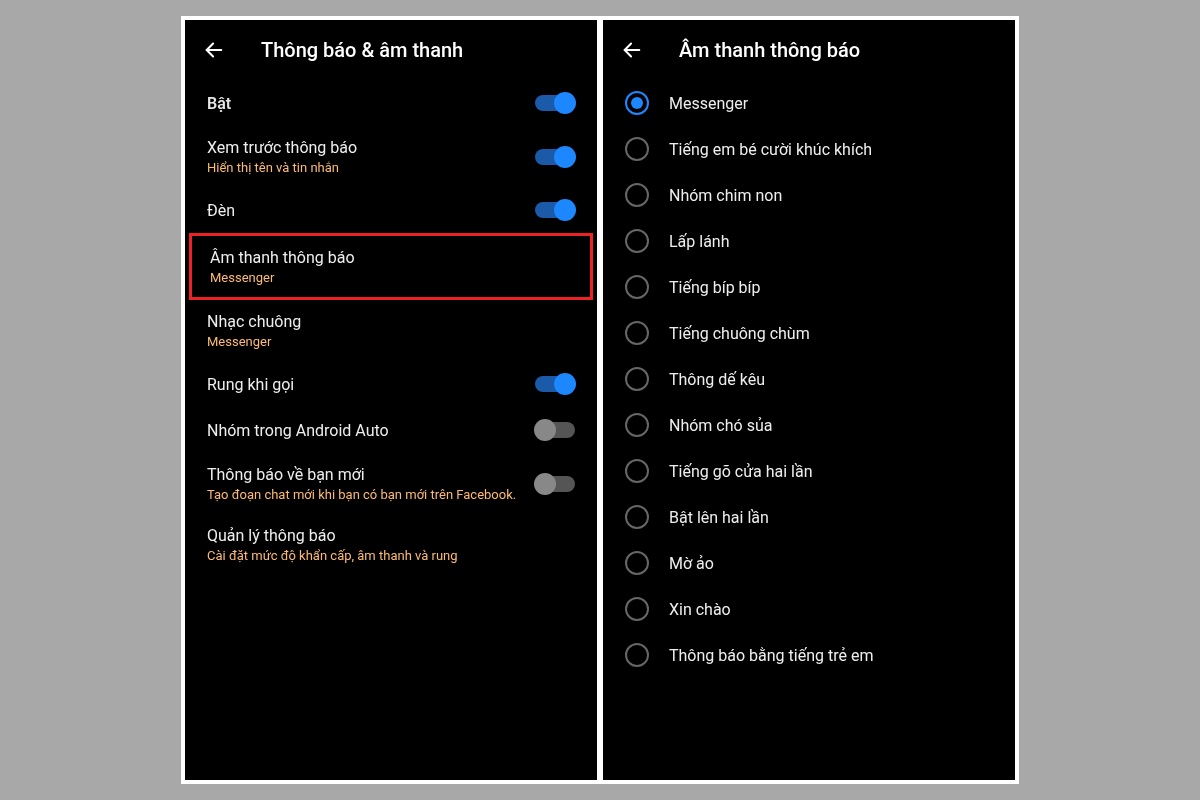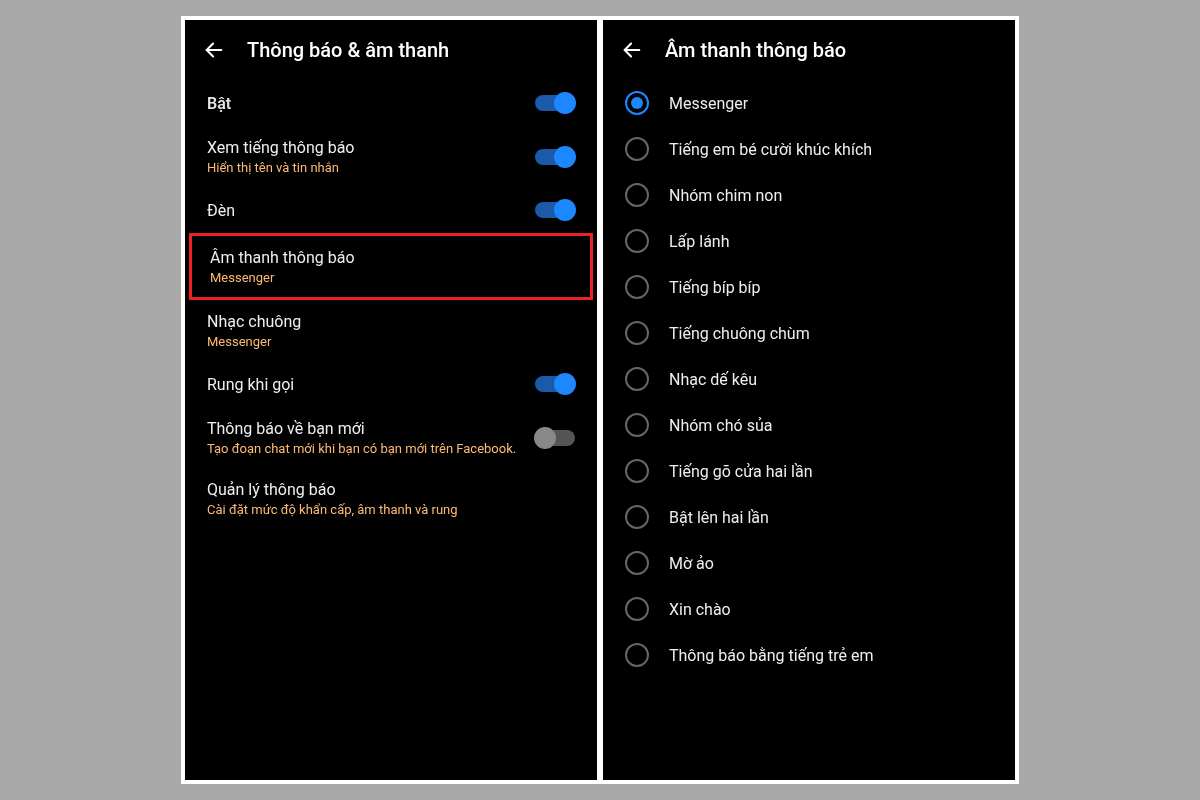--- a/index.html
+++ b/index.html
@@ -23,21 +23,21 @@
     height: 760px;
     background: #000;
     color: #fff;
     overflow: hidden;
     position: relative;
   }
   .header {
     display: flex;
     align-items: center;
     padding: 18px 18px 14px;
-    gap: 22px;
+    gap: 36px;
   }
   .back-arrow {
     width: 22px;
     height: 22px;
     display: flex;
     align-items: center;
     justify-content: center;
     color: #fff;
     cursor: pointer;
   }
@@ -142,21 +142,21 @@
         <div class="row">
           <div class="labels">
             <div class="title bold">Bật</div>
           </div>
           <div class="toggle on">
             <div class="knob"></div>
           </div>
         </div>
         <div class="row">
           <div class="labels">
-            <div class="title">Xem tiếng thông báo</div>
+            <div class="title">Xem trước thông báo</div>
             <div class="subtitle">Hiển thị tên và tin nhắn</div>
           </div>
           <div class="toggle on">
             <div class="knob"></div>
           </div>
         </div>
         <div class="row">
           <div class="labels">
             <div class="title">Đèn</div>
           </div>
@@ -176,20 +176,28 @@
           <div class="labels">
             <div class="title">Nhạc chuông</div>
             <div class="subtitle">Messenger</div>
           </div>
         </div>
         <div class="row">
           <div class="labels">
             <div class="title">Rung khi gọi</div>
           </div>
           <div class="toggle on">
+            <div class="knob"></div>
+          </div>
+        </div>
+        <div class="row">
+          <div class="labels">
+            <div class="title">Nhóm trong Android Auto</div>
+          </div>
+          <div class="toggle">
             <div class="knob"></div>
           </div>
         </div>
         <div class="row">
           <div class="labels">
             <div class="title">Thông báo về bạn mới</div>
             <div class="subtitle">Tạo đoạn chat mới khi bạn có bạn mới trên Facebook.</div>
           </div>
           <div class="toggle">
             <div class="knob"></div>
@@ -234,21 +242,21 @@
         <div class="radio-row">
           <div class="radio"></div>
           <div class="radio-label">Tiếng bíp bíp</div>
         </div>
         <div class="radio-row">
           <div class="radio"></div>
           <div class="radio-label">Tiếng chuông chùm</div>
         </div>
         <div class="radio-row">
           <div class="radio"></div>
-          <div class="radio-label">Nhạc dế kêu</div>
+          <div class="radio-label">Thông dế kêu</div>
         </div>
         <div class="radio-row">
           <div class="radio"></div>
           <div class="radio-label">Nhóm chó sủa</div>
         </div>
         <div class="radio-row">
           <div class="radio"></div>
           <div class="radio-label">Tiếng gõ cửa hai lần</div>
         </div>
         <div class="radio-row">

